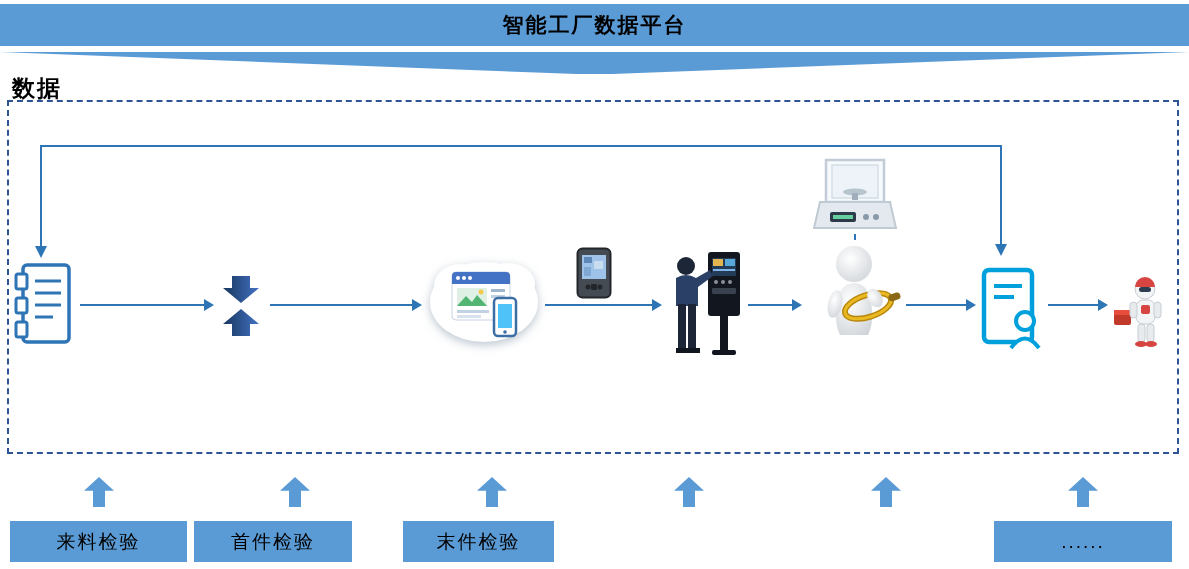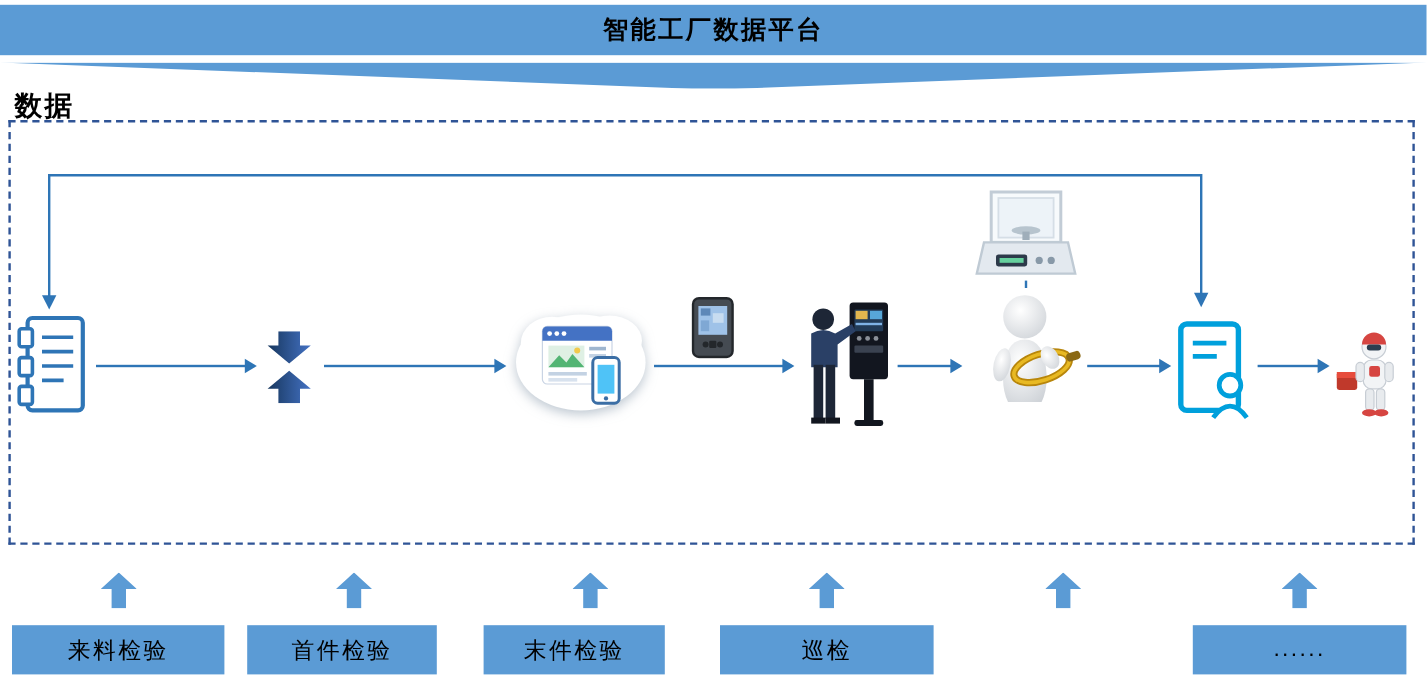--- a/index.html
+++ b/index.html
@@ -198,26 +198,23 @@
   <div class="up-arrow" style="left:84px"></div>
   <div class="up-arrow" style="left:280px"></div>
   <div class="up-arrow" style="left:477px"></div>
   <div class="up-arrow" style="left:674px"></div>
   <div class="up-arrow" style="left:871px"></div>
   <div class="up-arrow" style="left:1068px"></div>
 
   <div class="station" style="left:10px;width:177px">
     <span>来料检验</span>
   </div>
-  <div class="station" style="left:206px;width:158px">
+  <div class="station" style="left:194px;width:158px">
     <span>首件检验</span>
   </div>
   <div class="station" style="left:403px;width:151px">
     <span>末件检验</span>
   </div>
-  <div class="station" style="left:600px;width:178px">
-    <span>巡检</span>
-  </div>
   <div class="station" style="left:994px;width:178px">
     <span>......</span>
   </div>
 
 </div>
 
 </body></html>

